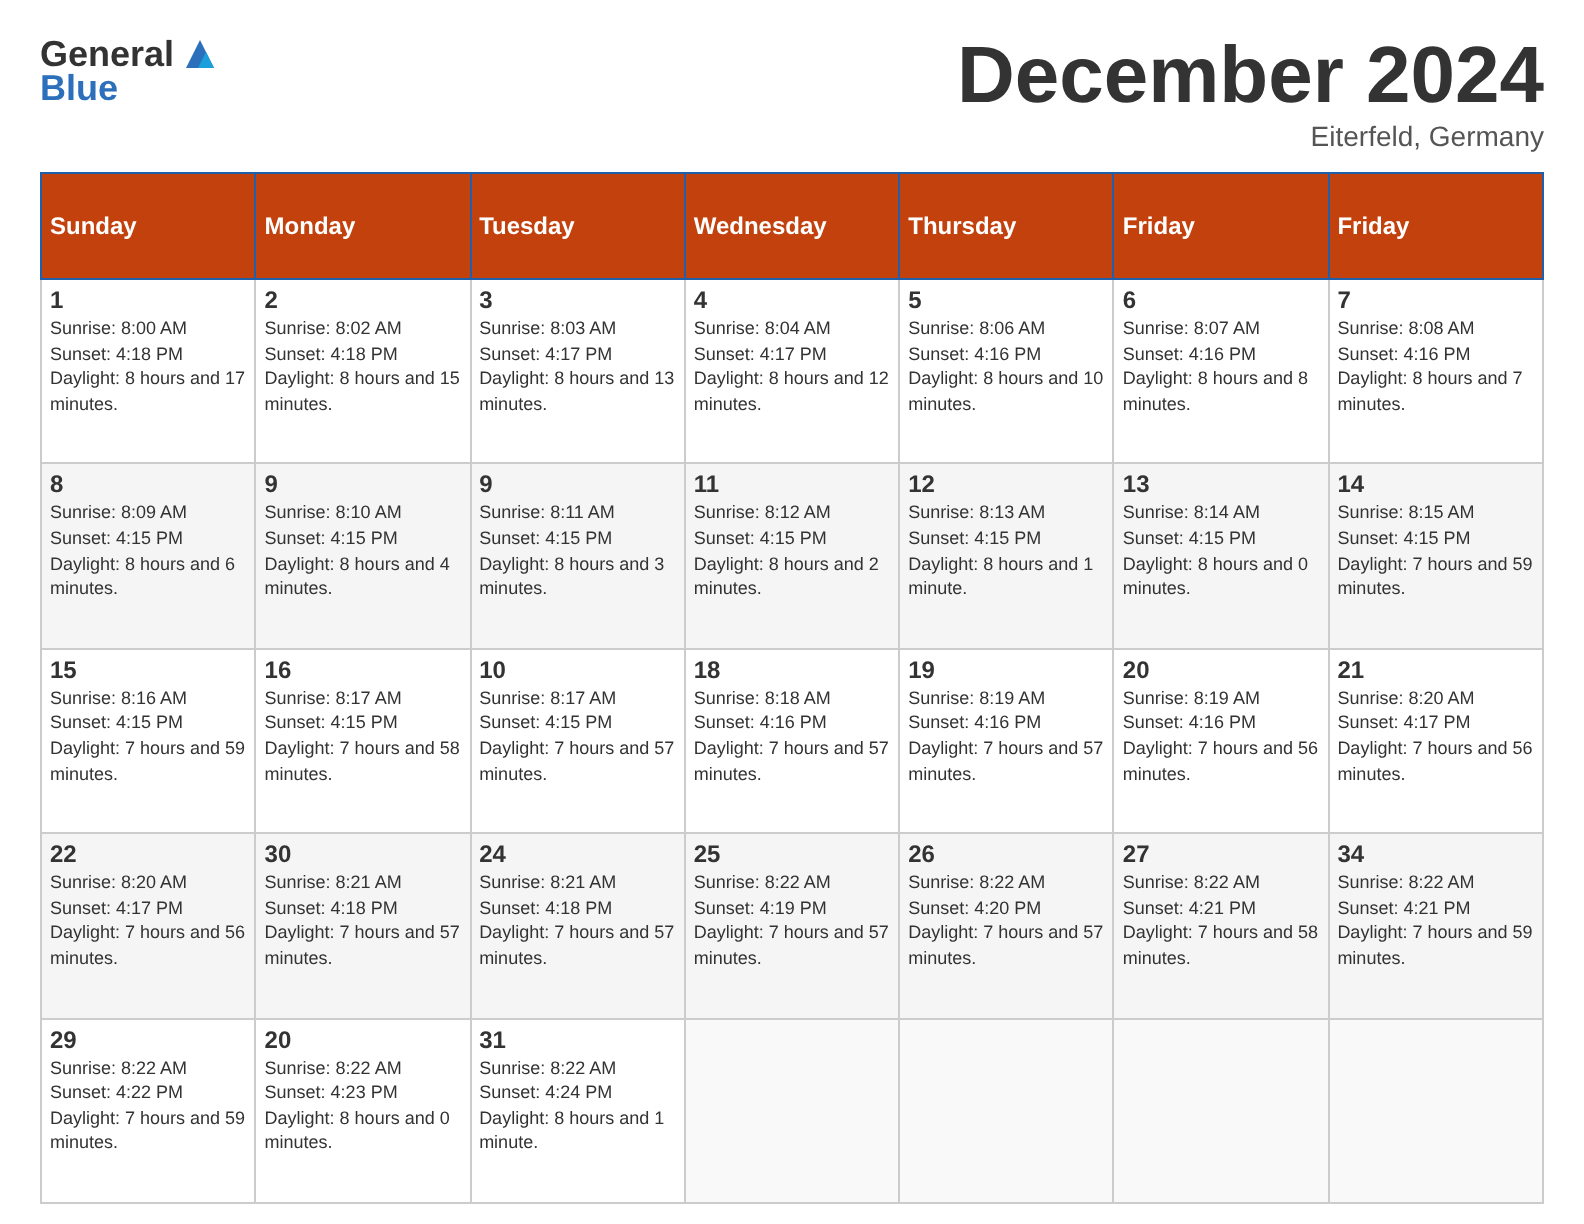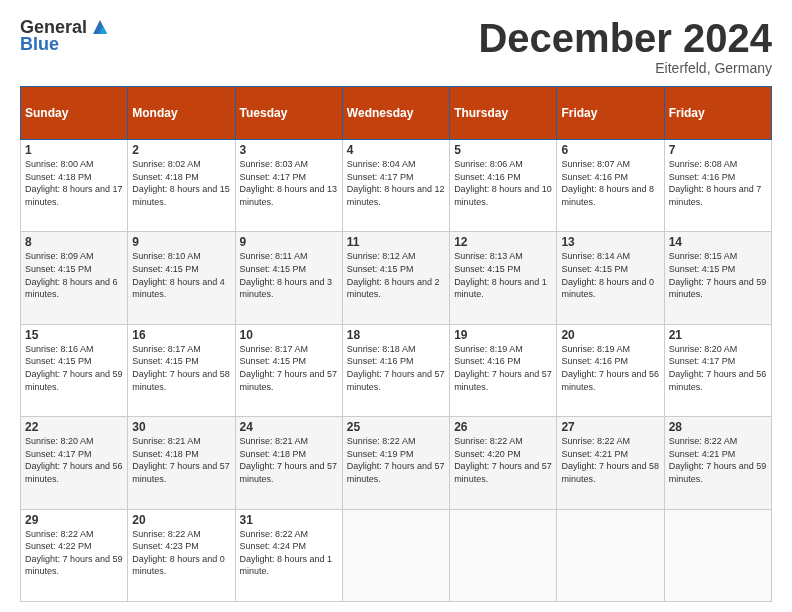--- a/index.html
+++ b/index.html
@@ -228,21 +228,21 @@
           </td>
           <td>
             <span class="day-num">26</span>
             <div class="day-info">Sunrise: 8:22 AM<br>Sunset: 4:20 PM<br>Daylight: 7 hours and 57 minutes.</div>
           </td>
           <td>
             <span class="day-num">27</span>
             <div class="day-info">Sunrise: 8:22 AM<br>Sunset: 4:21 PM<br>Daylight: 7 hours and 58 minutes.</div>
           </td>
           <td>
-            <span class="day-num">28</span>
+            <span class="day-num">34</span>
             <div class="day-info">Sunrise: 8:22 AM<br>Sunset: 4:21 PM<br>Daylight: 7 hours and 59 minutes.</div>
           </td>
         </tr>
         <tr>
           <td>
             <span class="day-num">29</span>
             <div class="day-info">Sunrise: 8:22 AM<br>Sunset: 4:22 PM<br>Daylight: 7 hours and 59 minutes.</div>
           </td>
           <td>
             <span class="day-num">20</span>

